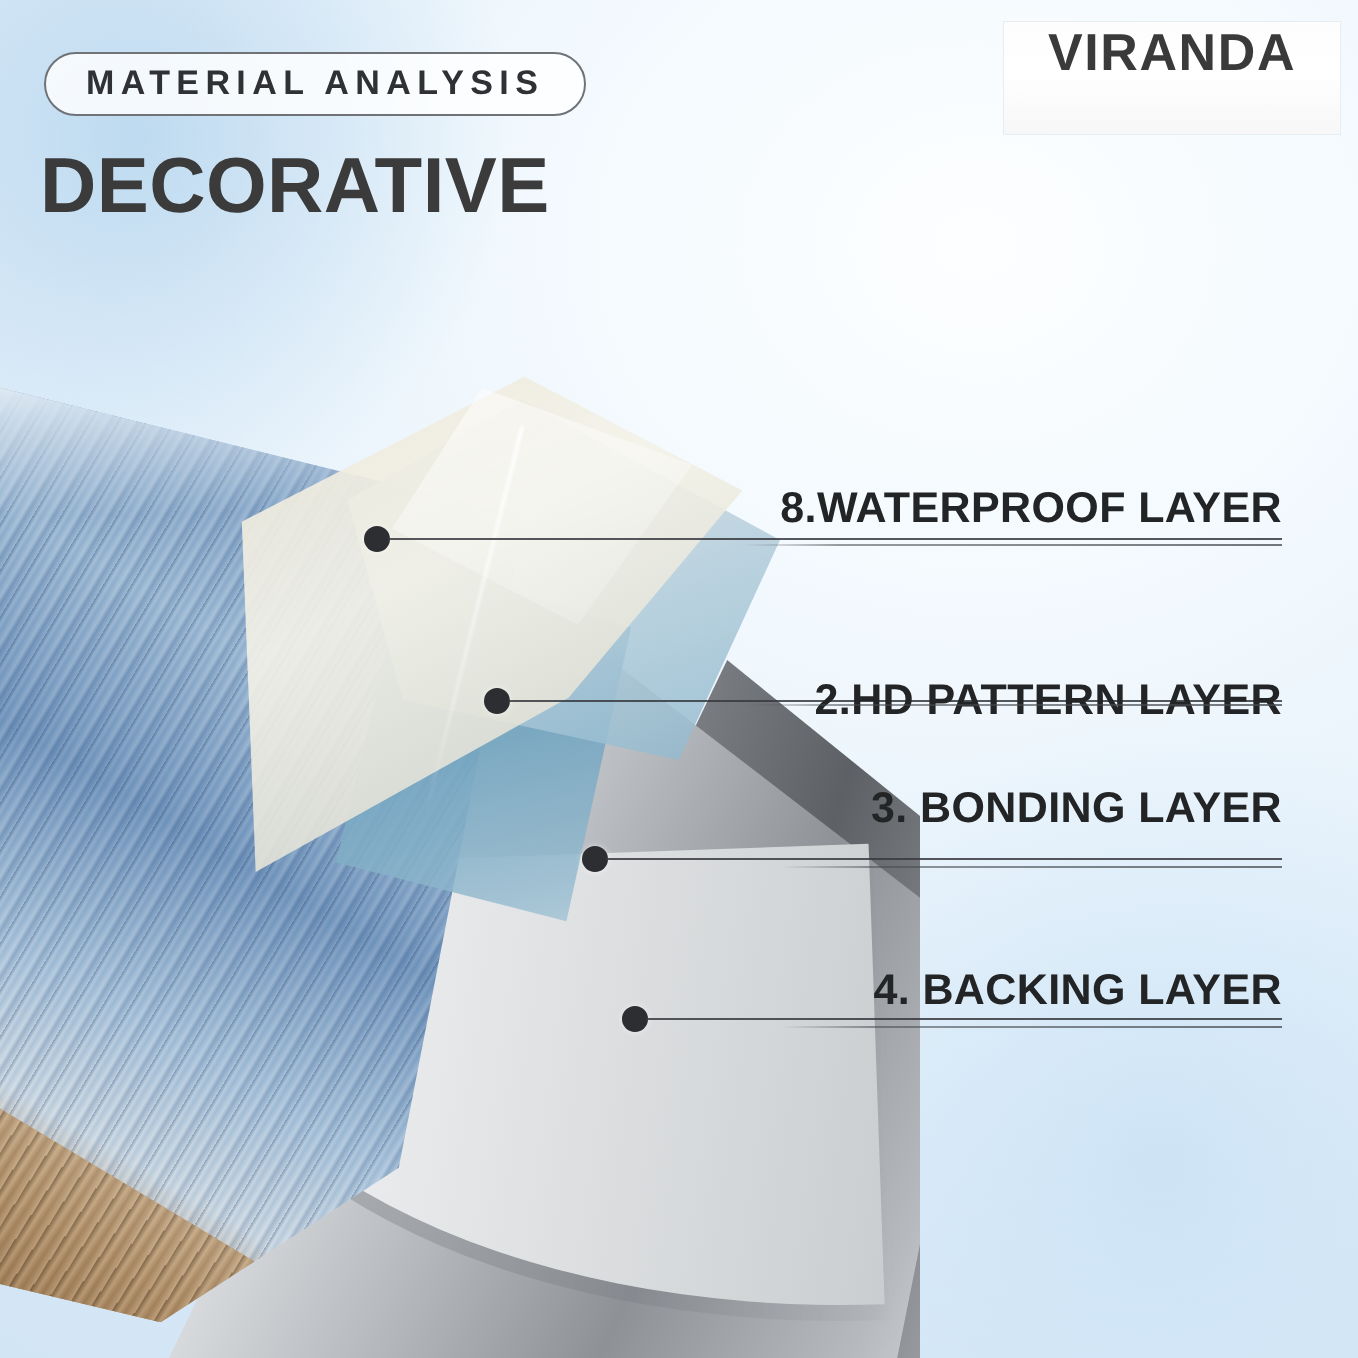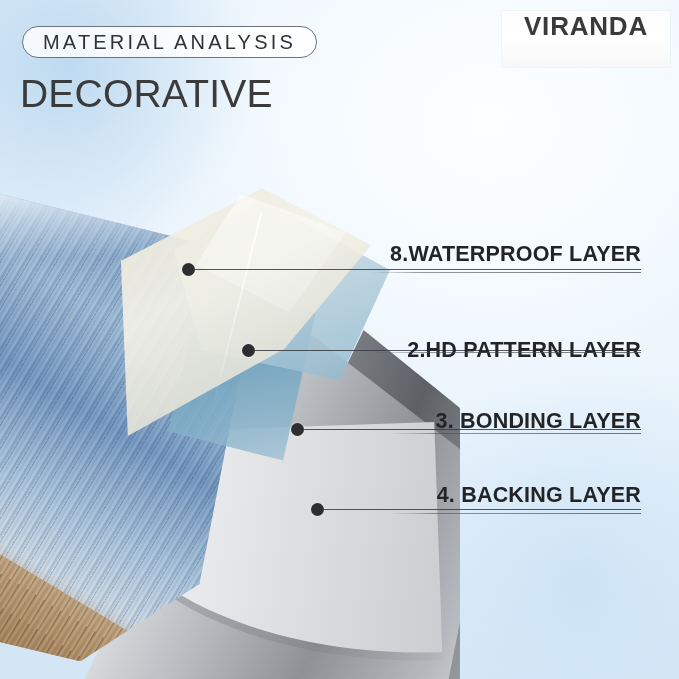--- a/index.html
+++ b/index.html
@@ -38,32 +38,32 @@
     left: 22px; top: 26px;
     height: 32px;
     padding: 0 20px;
     border: 1.5px solid #6f7276;
     border-radius: 18px;
     background: rgba(255,255,255,0.82);
     display: flex; align-items: center;
     box-sizing: border-box;
   }
   .badge span {
-    font-size: 20px;
+    font-size: 17px;
     letter-spacing: 3.2px;
     color: #2f3134;
-    font-weight: 400;
+    font-weight: 700;
     white-space: nowrap;
   }
 
   .title {
     position: absolute;
     left: 20px; top: 70px;
     color: #3b3b3b;
-    font-weight: 400;
+    font-weight: 700;
     font-size: 39px;
     line-height: 47px;
     letter-spacing: 0.2px;
     white-space: nowrap;
   }
   .title .l2 { display: block; }
 
   .logo-box {
     position: absolute;
     left: 502px; top: 11px;
@@ -304,21 +304,21 @@
     <div class="callout-label" style="top:242px;">8.WATERPROOF LAYER</div>
     <div class="callout-rule" style="top:272px; width:270px;"></div>
 
     <div class="dot" style="left:242px; top:344px;"></div>
     <div class="leader" style="left:254px; top:350px; width:387px;"></div>
     <div class="callout-label" style="top:338px;">2.HD PATTERN LAYER</div>
     <div class="callout-rule" style="top:352px; width:270px;"></div>
 
     <div class="dot" style="left:291px; top:423px;"></div>
     <div class="leader" style="left:303px; top:429px; width:338px;"></div>
-    <div class="callout-label" style="top:409px;">3. BONDING LAYER</div>
+    <div class="callout-label" style="top:392px;">3. BONDING LAYER</div>
     <div class="callout-rule" style="top:433px; width:250px;"></div>
 
     <div class="dot" style="left:311px; top:503px;"></div>
     <div class="leader" style="left:323px; top:509px; width:318px;"></div>
     <div class="callout-label" style="top:483px;">4. BACKING LAYER</div>
     <div class="callout-rule" style="top:513px; width:250px;"></div>
 
   </div>
 
 </div>

